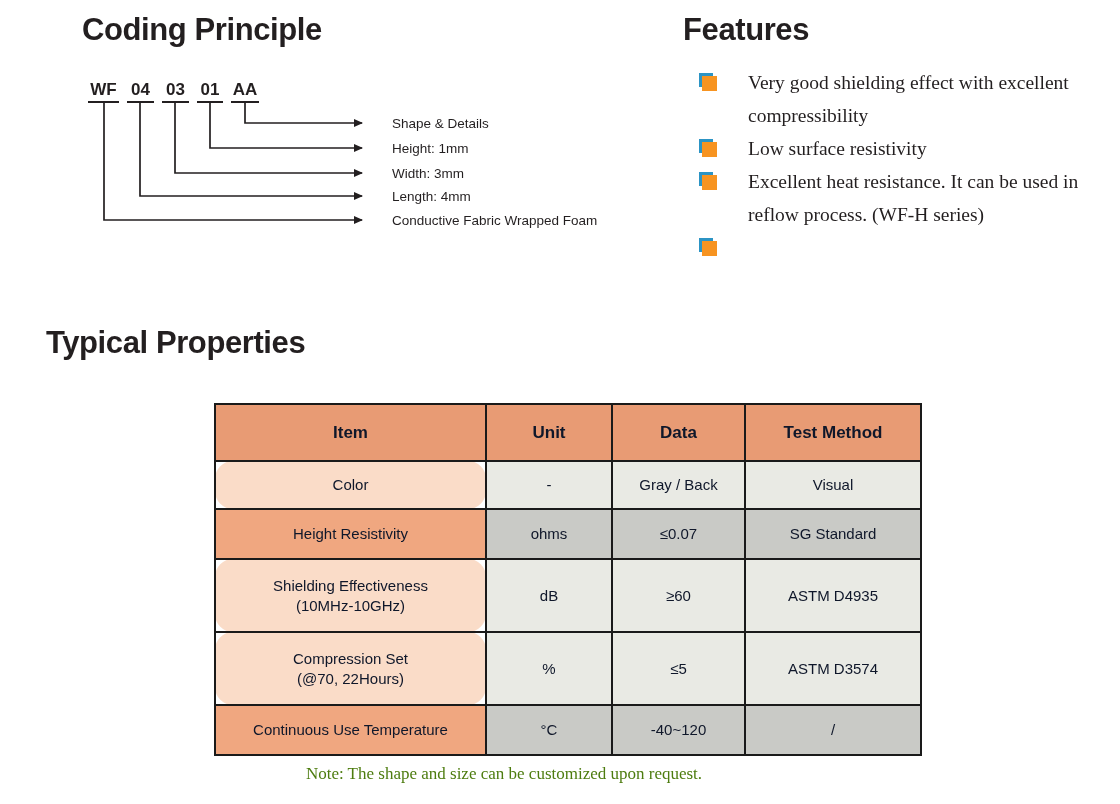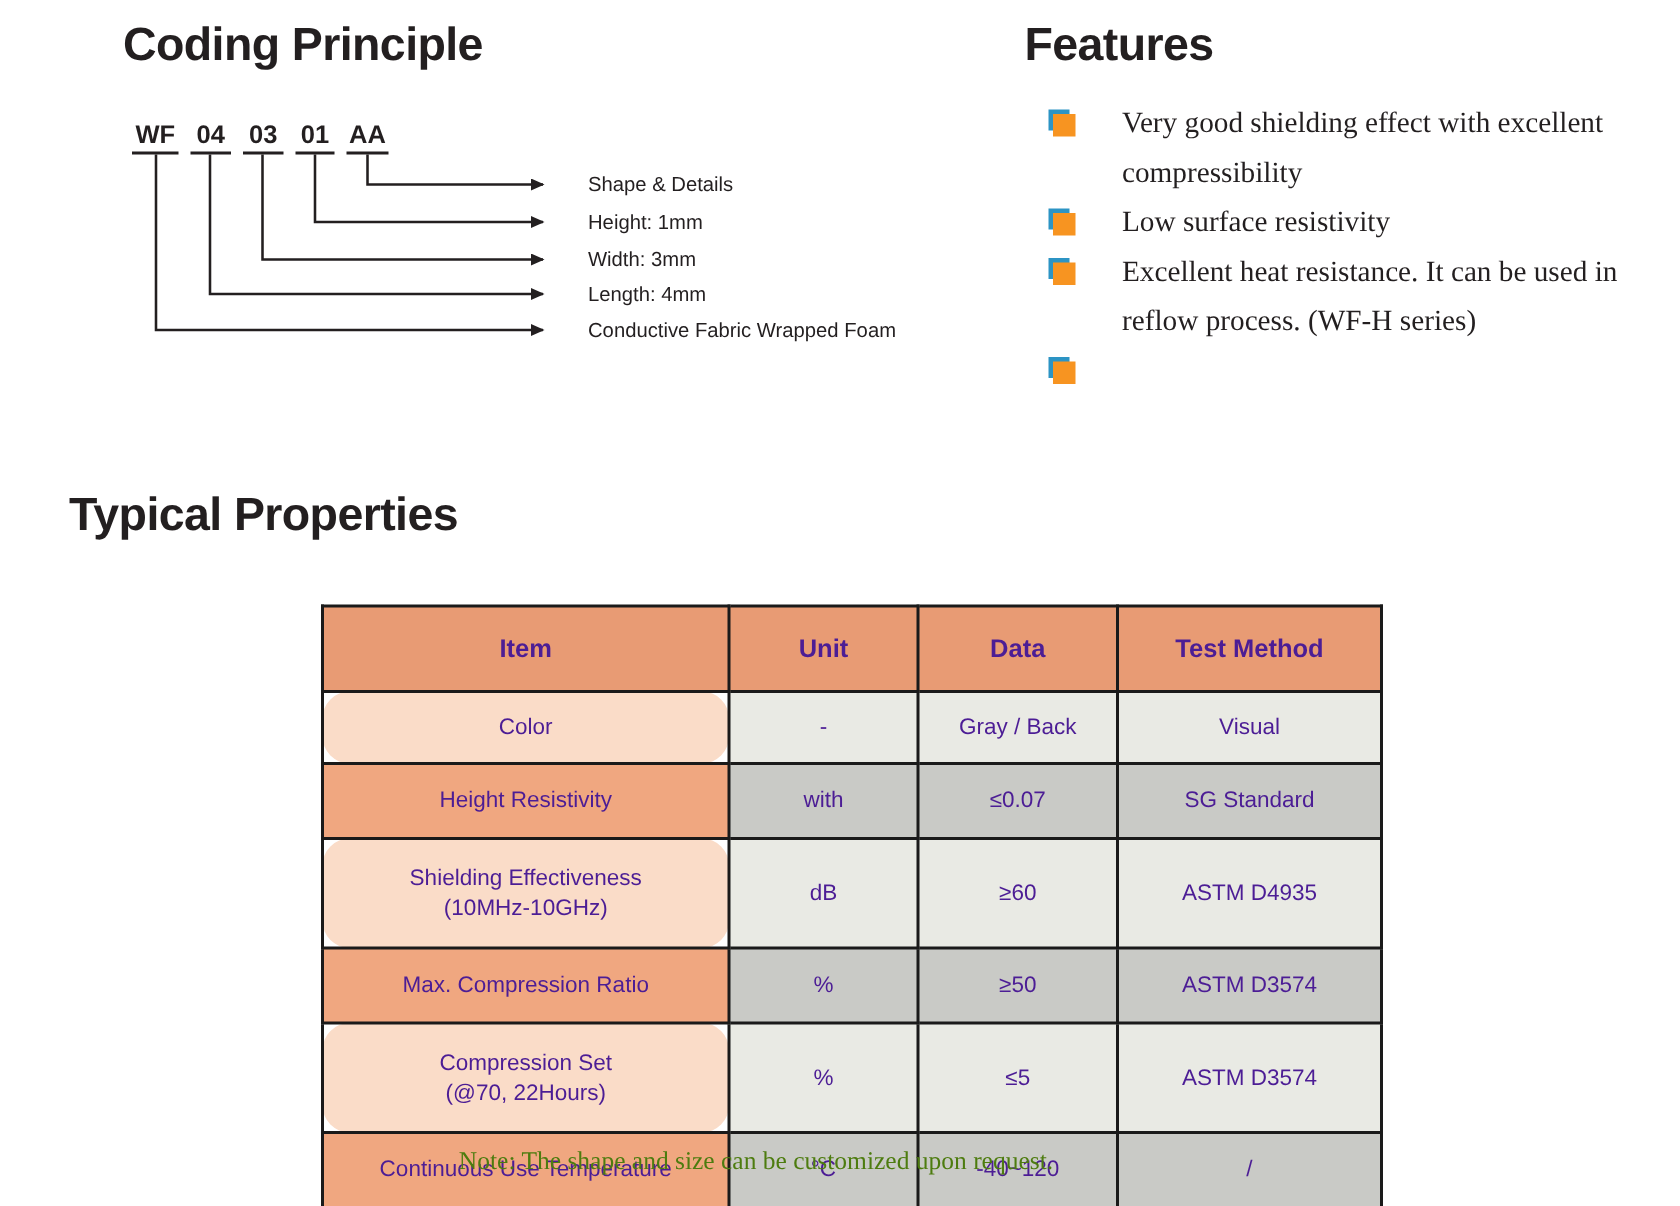--- a/index.html
+++ b/index.html
@@ -121,21 +121,21 @@
   #props-table col.c-unit   { width: 126px; }
   #props-table col.c-data   { width: 133px; }
   #props-table col.c-method { width: 176px; }
 
   #props-table th,
   #props-table td {
     border: 2.2px solid #1a1a1a;
     text-align: center;
     vertical-align: middle;
     font-size: 15px;
-    color: #4c1d95;
+    color: #0f172a;
     padding: 4px 14px;
     line-height: 20px;
   }
   #props-table thead th {
     font-weight: bold;
     font-size: 17px;
     height: 47px;
     background: #E89B74;
   }
   
@@ -265,36 +265,30 @@
   </thead>
   <tbody>
     <tr class="tone-light r-h1">
       <td class="item">Color</td>
       <td class="val">-</td>
       <td class="val">Gray / Back</td>
       <td class="val">Visual</td>
     </tr>
     <tr class="tone-dark r-h2">
       <td class="item">Height Resistivity</td>
-      <td class="val">with</td>
+      <td class="val">ohms</td>
       <td class="val">≤0.07</td>
       <td class="val">SG Standard</td>
     </tr>
     <tr class="tone-light r-tall">
       <td class="item">Shielding Effectiveness<br>(10MHz-10GHz)</td>
       <td class="val">dB</td>
       <td class="val">≥60</td>
       <td class="val">ASTM D4935</td>
     </tr>
-    <tr class="tone-dark r-h2">
-      <td class="item">Max. Compression Ratio</td>
-      <td class="val">%</td>
-      <td class="val">≥50</td>
-      <td class="val">ASTM D3574</td>
-    </tr>
     <tr class="tone-light r-tall">
       <td class="item">Compression Set<br>(@70, 22Hours)</td>
       <td class="val">%</td>
       <td class="val">≤5</td>
       <td class="val">ASTM D3574</td>
     </tr>
     <tr class="tone-dark r-h2">
       <td class="item">Continuous Use Temperature</td>
       <td class="val">°C</td>
       <td class="val">-40~120</td>

